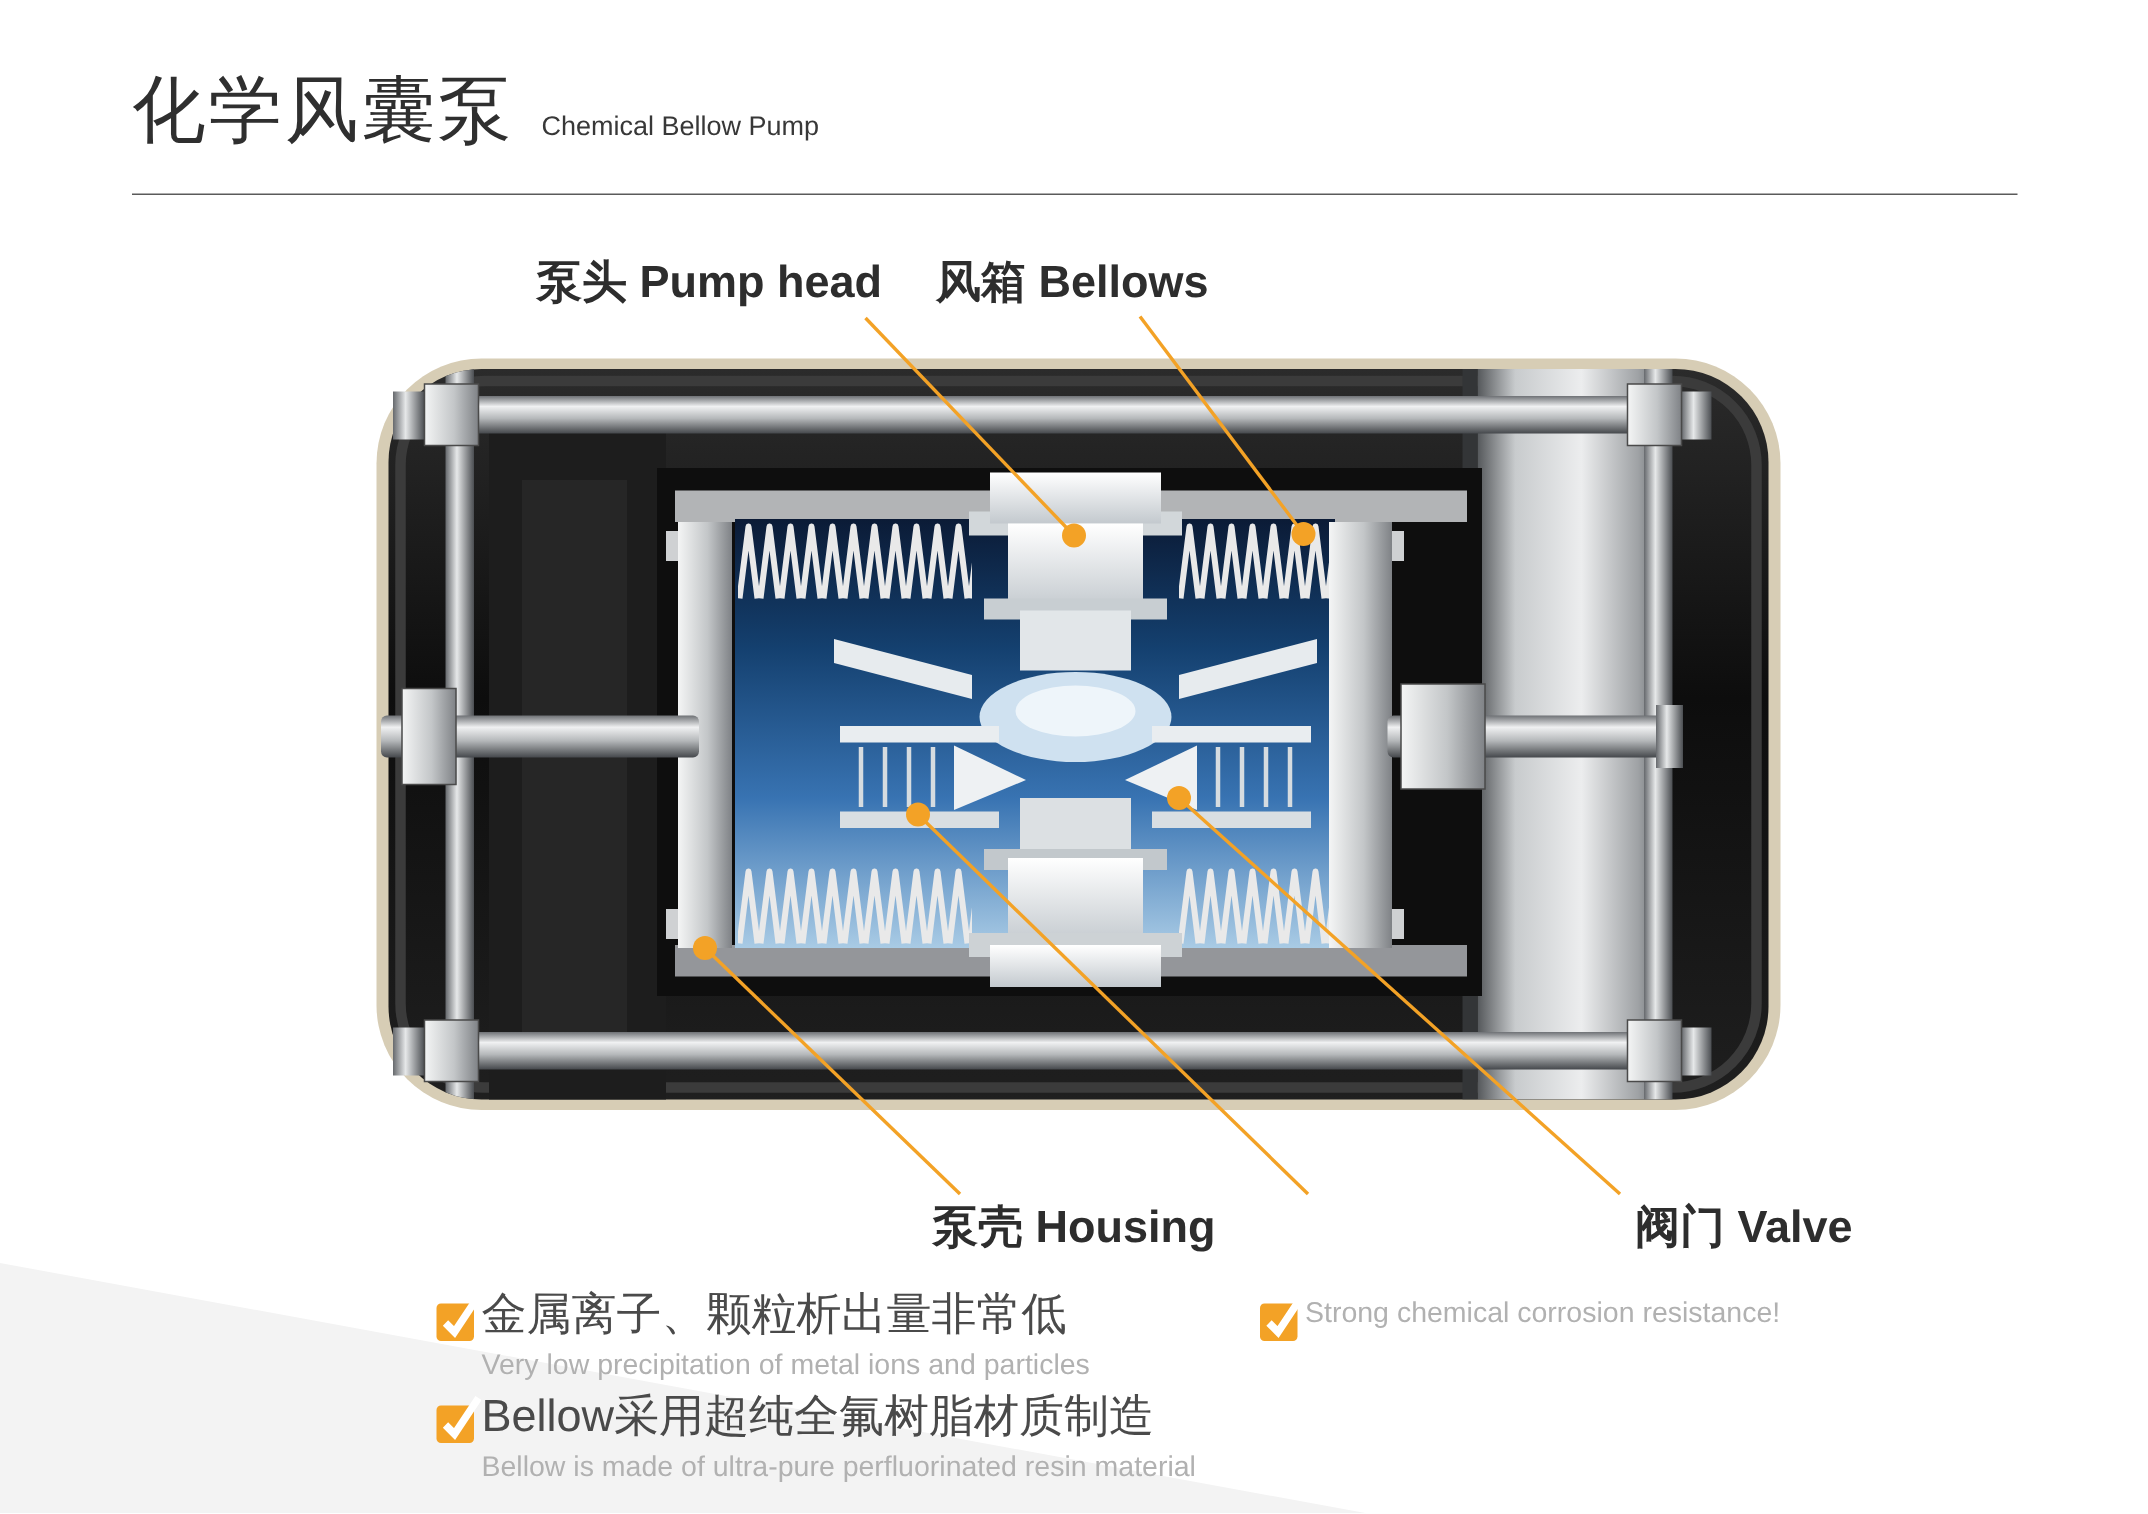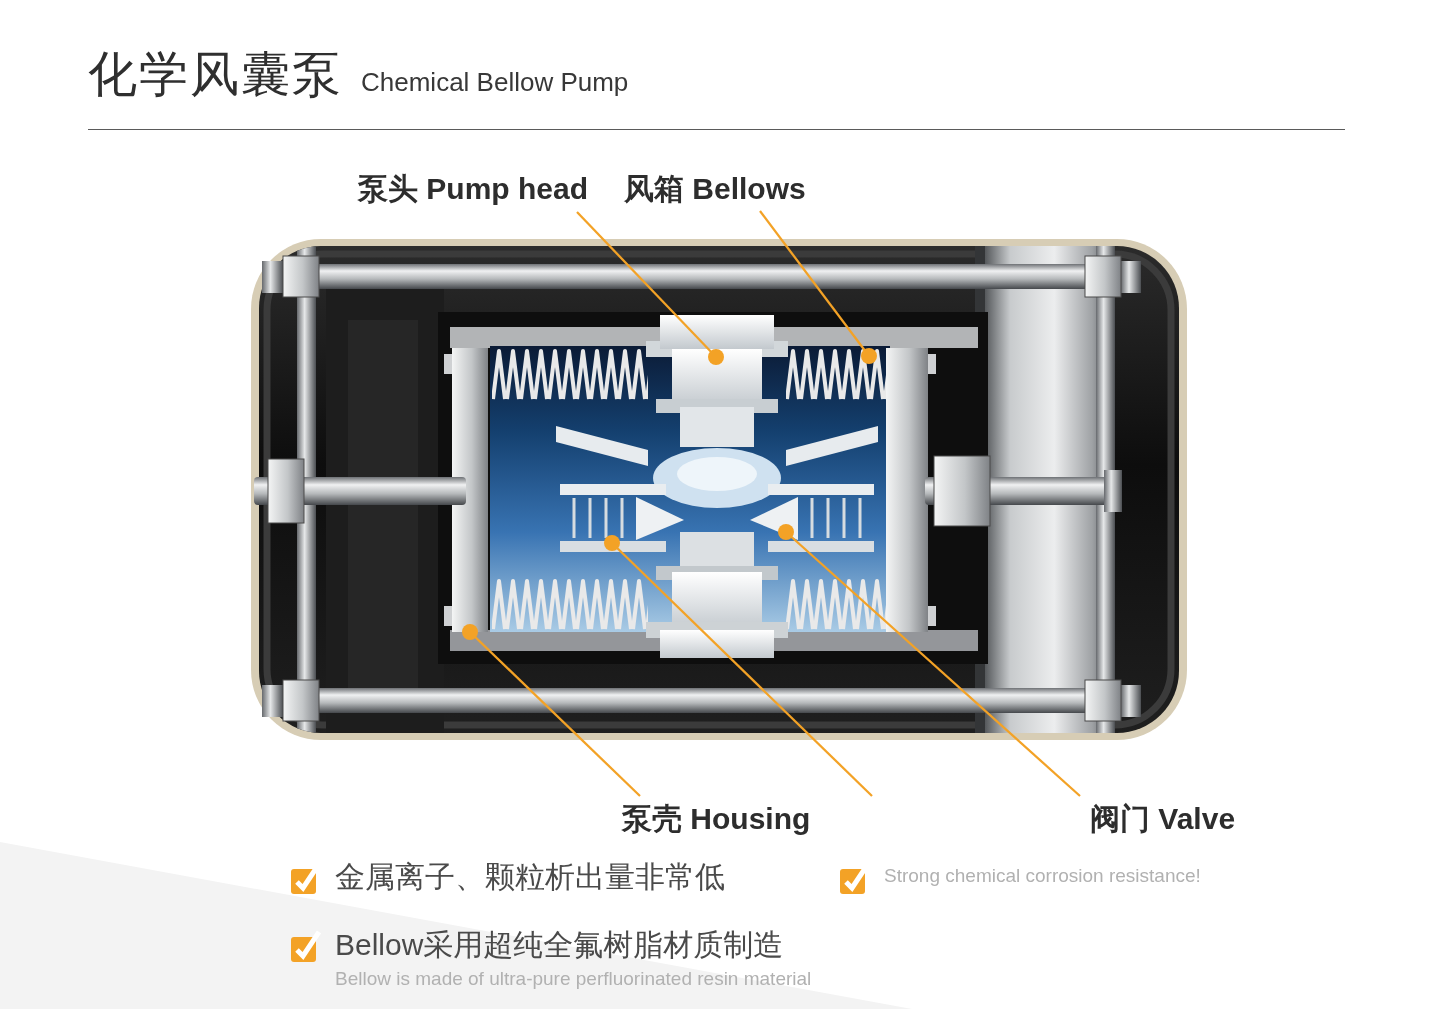--- a/index.html
+++ b/index.html
@@ -9,30 +9,30 @@
     position:relative; width:1425px; height:1009px;
     background:#ffffff; overflow:hidden;
   }
   .scene { position:absolute; left:0; top:0; }
 
   .header {
     position:absolute; left:88px; top:46px;
     display:flex; align-items:baseline; gap:18px; color:#2f2f2f;
   }
   .title-zh { font-size:49px; letter-spacing:2px; line-height:1.15; }
-  .title-en { font-size:26px; color:#383838; }
+  .title-en { font-size:18px; color:#383838; }
 
   .rule { position:absolute; left:88px; top:129px; width:1257px; height:1px; background:#5a5a5a; }
 
   .callout {
     position:absolute; font-size:30px; font-weight:600; color:#2d2d2d;
     white-space:nowrap; line-height:1.2;
   }
 
-  .feature { position:absolute; display:flex; align-items:flex-start; gap:14px; }
+  .feature { position:absolute; display:flex; align-items:flex-start; }
   .check { flex:0 0 auto; margin-top:0px; }
   .feature-title { font-size:30px; font-weight:500; color:#4a4a4a; line-height:1.15; white-space:nowrap; }
   .feature-sub { font-size:19px; color:#b1b1b1; margin-top:5px; white-space:nowrap; }
 
   .accent-fill { fill: var(--accent,#F3A226); }
   .accent-stroke { stroke: var(--accent,#F3A226); }
 </style>
 </head>
 <body>
 
@@ -223,20 +223,21 @@
   <div class="callout" style="left:622px; top:801px">泵壳 Housing</div>
   <div class="callout" style="left:1090px; top:801px">阀门 Valve</div>
 
   <div class="feature" style="left:289px; top:860px">
     <svg class="check" width="32" height="34" viewBox="0 0 32 34">
       <rect x="2" y="9" width="25" height="25" rx="3" class="accent-fill"></rect>
       <polyline points="8,22 14,28 30,4" fill="none" stroke="#ffffff" stroke-width="5"></polyline>
     </svg>
     <div class="feature-text">
       <div class="feature-title">金属离子、颗粒析出量非常低</div>
+      <div class="feature-sub">Very low precipitation of metal ions and particles</div>
     </div>
   </div>
 
   <div class="feature" style="left:838px; top:860px">
     <svg class="check" width="32" height="34" viewBox="0 0 32 34">
       <rect x="2" y="9" width="25" height="25" rx="3" class="accent-fill"></rect>
       <polyline points="8,22 14,28 30,4" fill="none" stroke="#ffffff" stroke-width="5"></polyline>
     </svg>
     <div class="feature-text">
       <div class="feature-sub">Strong chemical corrosion resistance!</div>

